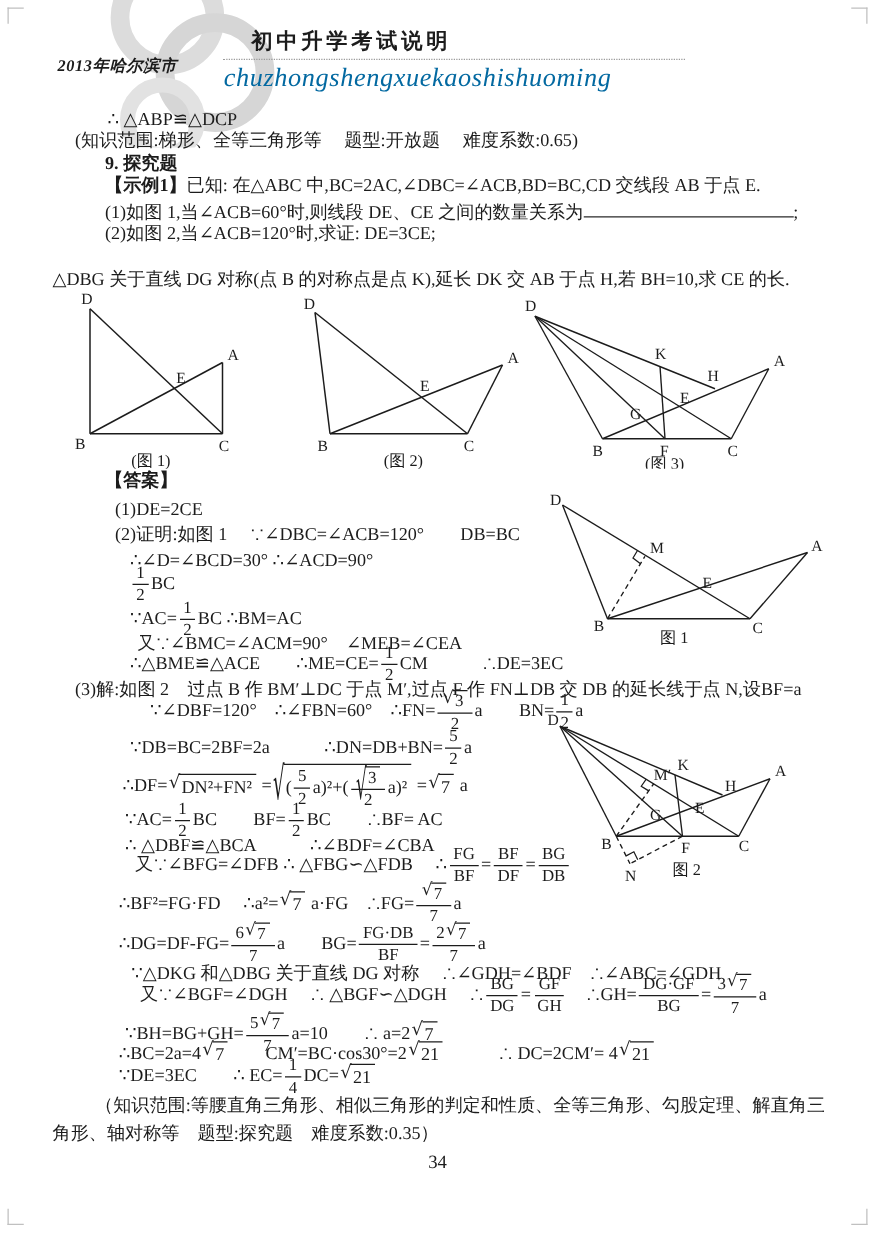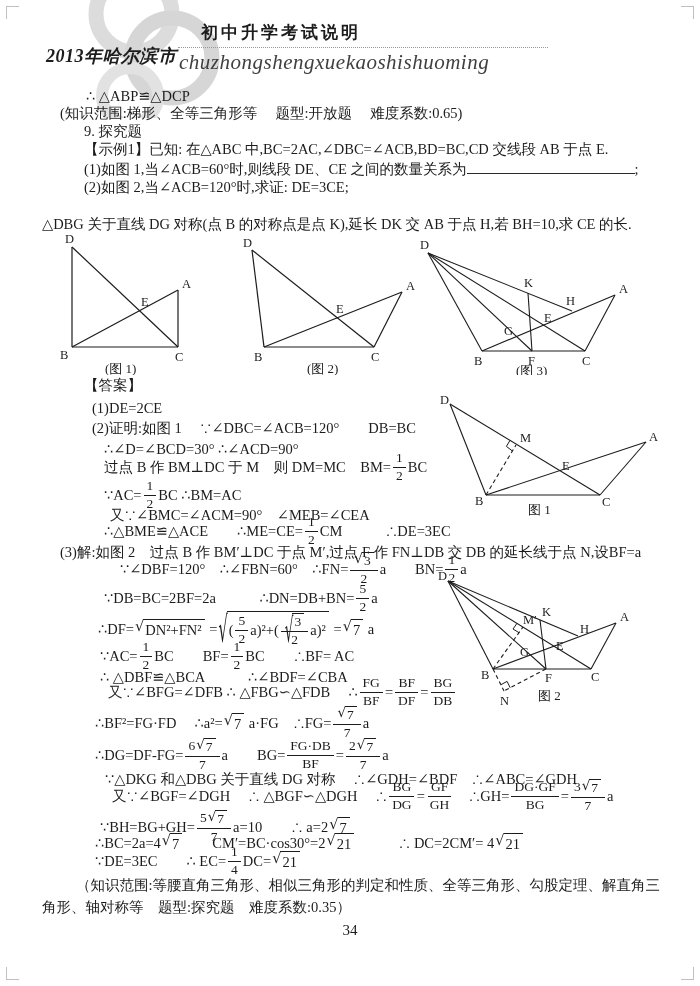--- a/index.html
+++ b/index.html
@@ -1,38 +1,38 @@
 <!DOCTYPE html>
 <html><head>
 <meta charset="utf-8">
 <style>
   html,body{margin:0;padding:0;background:#fff;}
   #page{position:relative;width:700px;height:986px;background:#ffffff;overflow:hidden;
         font-family:"Liberation Serif","DejaVu Serif",serif;color:#1c1c1c;font-size:14.5px;}
   .line{position:absolute;white-space:pre;line-height:18px;}
   .line *{white-space:pre;}
   .fx{display:flex;align-items:center;}
-  .b{font-weight:normal;}
+  .b{font-weight:bold;}
   .kai{}
   
   .fr{display:inline-flex;flex-direction:column;align-items:center;vertical-align:middle;
       margin:0 2px;line-height:1.1;font-size:13.5px;}
   .fr .n{padding:0 3px 1px 3px;border-bottom:1px solid #1c1c1c;display:inline-flex;align-items:center;}
   .fr .d{padding:1px 3px 0 3px;display:inline-flex;align-items:center;}
   
   .sq{display:inline-flex;align-items:flex-start;vertical-align:middle;margin:0 1px;}
   .sq .r{display:inline-block;line-height:1;margin-right:-1px;font-family:"DejaVu Sans",sans-serif;}
   .sq .o{border-top:1px solid #1c1c1c;padding:1px 3px 0 2px;display:inline-flex;align-items:center;}
   .sq.big .r{transform:scaleY(2.5);transform-origin:top center;margin-top:1px;}
   .blank{display:inline-block;width:168px;border-bottom:1px solid #2a2a2a;height:14px;vertical-align:baseline;}
   
-  .hdr-city{position:absolute;left:46px;top:44px;font-weight:bold;font-style:italic;font-size:18px;letter-spacing:.5px;}
+  .hdr-city{position:absolute;left:46px;top:44px;font-weight:bold;font-style:italic;font-size:13px;letter-spacing:.5px;}
   .hdr-title{position:absolute;left:181px;top:21px;font-weight:bold;font-size:17px;letter-spacing:3px;font-family:"Liberation Sans",sans-serif;margin-left:20px;}
   .hdr-dots{position:absolute;left:178px;top:47px;width:370px;border-top:1.5px dotted #9a9a9a;}
-  .hdr-pinyin{position:absolute;left:179px;top:50px;font-size:21px;font-style:italic;color:#404040;letter-spacing:.5px;}
+  .hdr-pinyin{position:absolute;left:179px;top:50px;font-size:21px;font-style:italic;color:#0369a1;letter-spacing:.5px;}
   svg{position:absolute;}
   svg text{font-family:"Liberation Serif",serif;font-size:12.5px;fill:#1c1c1c;}
   svg .cap{font-size:13px;}
   .corner{position:absolute;width:12px;height:12px;border-color:#c0c0c0;border-style:solid;border-width:0;}
   .pageno{position:absolute;top:922px;left:0;width:700px;text-align:center;font-size:15px;}
 </style>
 </head>
 <body>
 
 <div id="page">
@@ -114,21 +114,21 @@
     <text x="108" y="132">F</text>
     <text x="162" y="132">C</text>
     <text x="96" y="142" class="cap">(图 3)</text>
   </svg>
 
   <div class="line b" style="top:376px;left:84px">【答案】</div>
   <div class="line" style="top:399px;left:92px">(1)DE=2CE</div>
   <div class="line" style="top:419px;left:92px">(2)证明:如图 1　 ∵∠DBC=∠ACB=120°　　DB=BC</div>
   <div class="line" style="top:440px;left:104px">∴∠D=∠BCD=30° ∴∠ACD=90°</div>
   <div class="line fx" style="top:452px;left:104px;height:30px">
-    <span>过点 B 作 BM⊥DC 于 M　则 DM=MC　BM=</span><span class="fr"><span class="n">1</span><span class="d">2</span></span><span>BC</span>
+    <span class="fr"><span class="n">1</span><span class="d">2</span></span><span>BC</span>
   </div>
   <div class="line fx" style="top:480px;left:104px;height:30px">
     <span>∵AC=</span><span class="fr"><span class="n">1</span><span class="d">2</span></span><span>BC ∴BM=AC</span>
   </div>
   <div class="line" style="top:506px;left:110px">又∵∠BMC=∠ACM=90°　∠MEB=∠CEA</div>
   <div class="line fx" style="top:516px;left:104px;height:30px">
     <span>∴△BME≌△ACE　　∴ME=CE=</span><span class="fr"><span class="n">1</span><span class="d">2</span></span><span>CM</span><span>　　　∴DE=3EC</span>
   </div>
 
   <svg style="left:428px;top:392px" width="235" height="130" viewBox="0 0 235 130">

